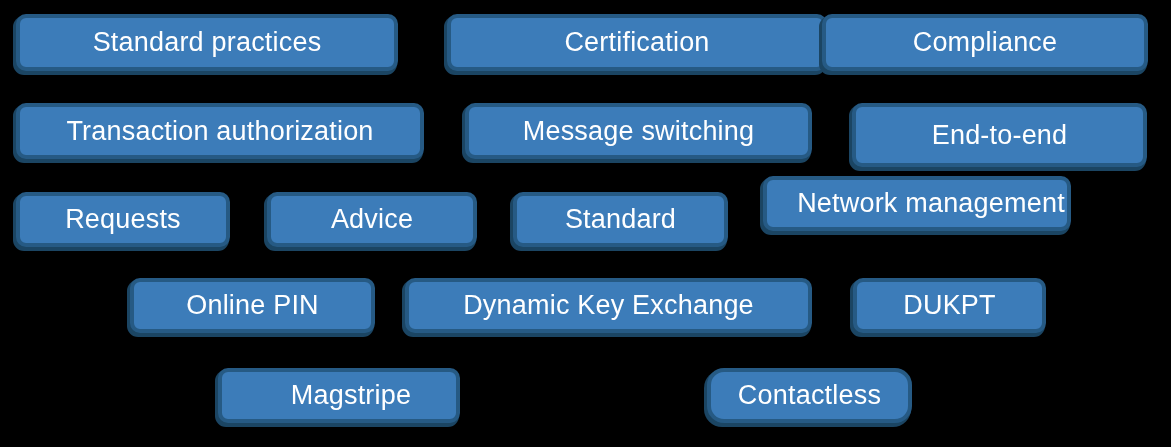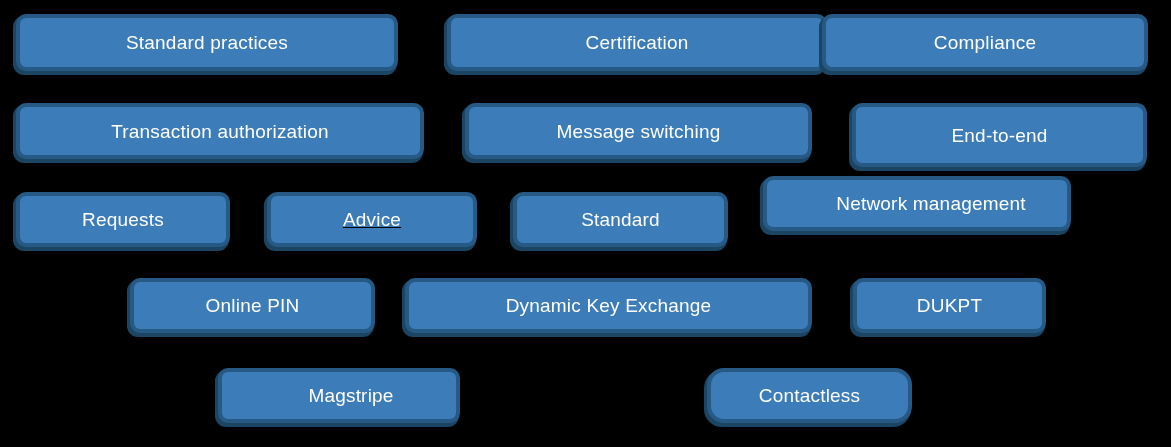--- a/index.html
+++ b/index.html
@@ -24,21 +24,21 @@
     background: var(--box-fill, #3C7CB9);
     border: 4px solid var(--box-border, #265A84);
     border-radius: 10px;
     box-shadow: -2px 3px 0 1px var(--box-shadow, #1B4563);
     display: flex;
     align-items: center;
     justify-content: center;
   }
   .box span {
     color: var(--box-text, #FFFFFF);
-    font-size: 19px;
+    font-size: 27px;
     line-height: 1;
     white-space: nowrap;
     letter-spacing: 0.2px;
   }
 </style>
 </head>
 <body style="background: rgb(0, 0, 0);">
 
 <div id="diagram">
     <div class="box" style="left: 16px; top: 14px; width: 382px; height: 57px;">
@@ -55,21 +55,21 @@
     </div>
     <div class="box" style="left: 465px; top: 103px; width: 347px; height: 56px;">
       <span>Message switching</span>
     </div>
     <div class="box" style="left: 852px; top: 103px; width: 295px; height: 64px;">
       <span>End-to-end</span>
     </div>
     <div class="box" style="left: 16px; top: 192px; width: 214px; height: 55px;">
       <span>Requests</span>
     </div>
-    <div class="box" style="left: 267px; top: 192px; width: 210px; height: 55px; text-decoration: underline;">
+    <div class="box" style="left: 267px; top: 192px; width: 210px; height: 55px;">
       <span>Advice</span>
     </div>
     <div class="box" style="left: 513px; top: 192px; width: 215px; height: 55px;">
       <span>Standard</span>
     </div>
     <div class="box" style="left: 763px; top: 176px; width: 308px; height: 55px; padding-left: 28px;">
       <span>Network management</span>
     </div>
     <div class="box" style="left: 130px; top: 278px; width: 245px; height: 55px;">
       <span>Online PIN</span>

